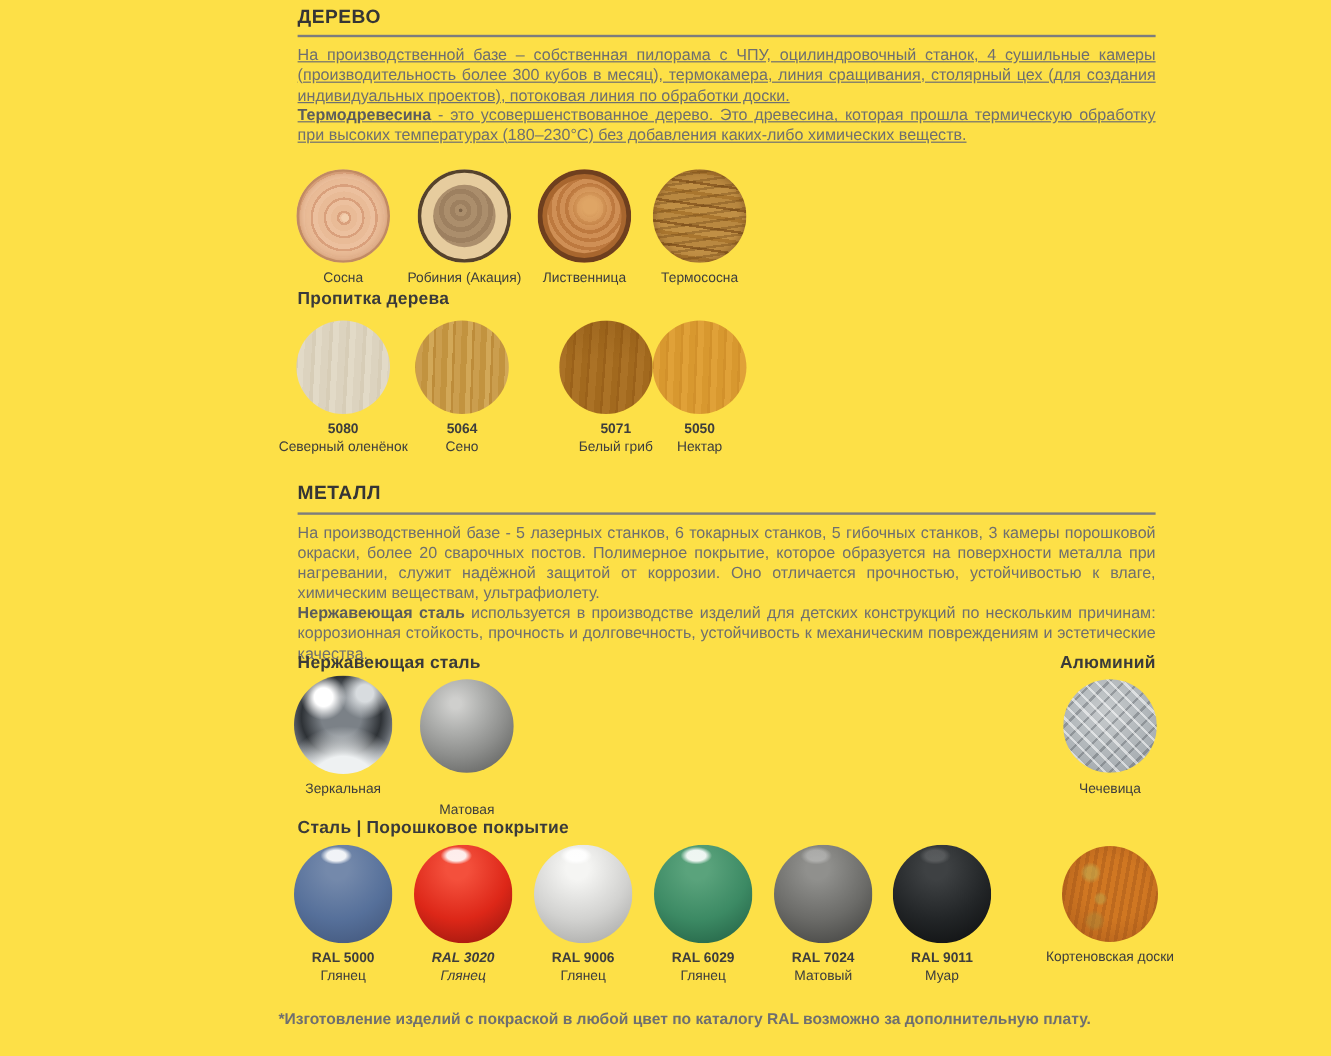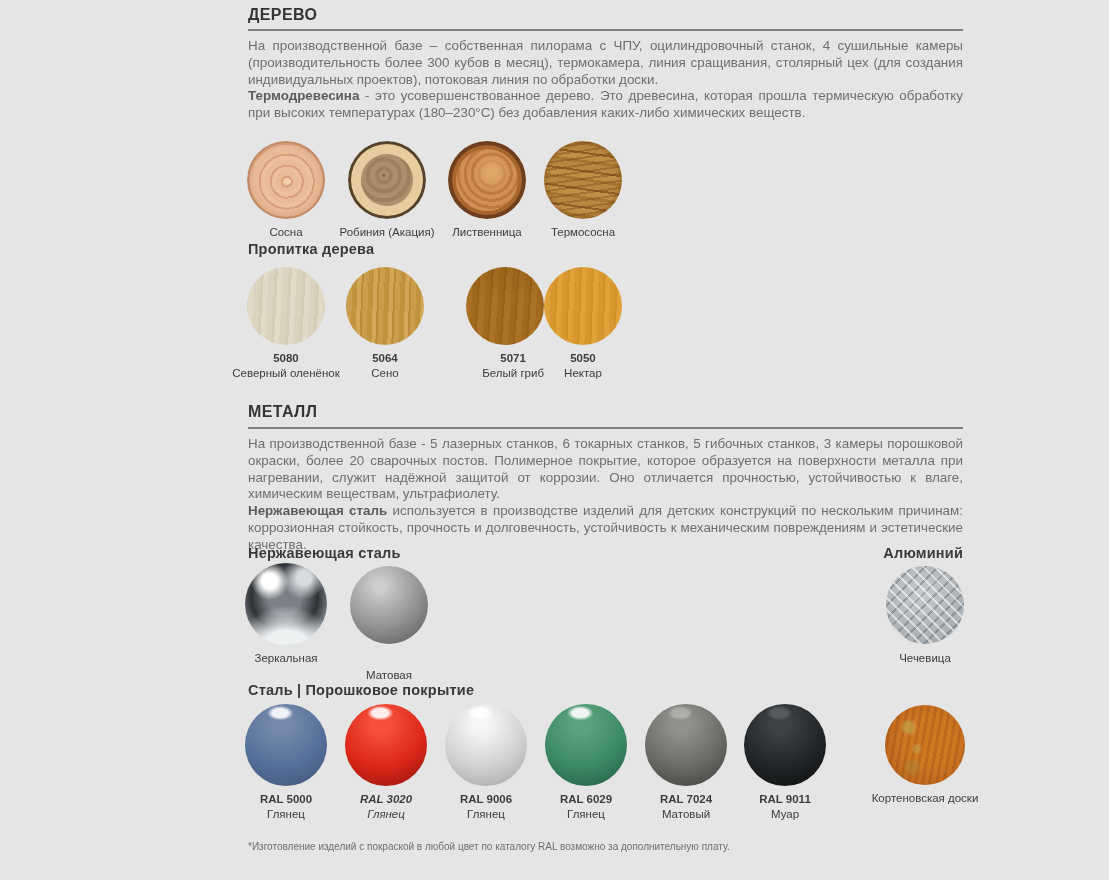--- a/index.html
+++ b/index.html
@@ -1,32 +1,32 @@
 <!DOCTYPE html>
 <html><head>
 <meta charset="utf-8">
 <style>
   * { margin:0; padding:0; box-sizing:border-box; }
   html,body { background:#ffffff; }
   .page {
-    position:relative; width:1109px; height:880px; background:#e5e5e5;
+    position:relative; width:1109px; height:880px; background:#fde047;
     font-family:"Liberation Sans", sans-serif; overflow:hidden;padding-left:25px;
   }
   .abs { position:absolute; }
   .section-title { font-size:16px; font-weight:700; color:#353535; letter-spacing:.4px; }
   .rule { position:absolute; left:248px; width:715px; height:2px; background:#7d7d7d; }
   .bodytext { position:absolute; left:248px; width:715px; font-size:13.4px; line-height:1.25;
     color:#6f6f6f; text-align:justify; }
   .bodytext .lead { font-weight:700; color:#5c5c5c; }
   .subhead { font-size:14.5px; font-weight:600; color:#3a3a3a; letter-spacing:.2px; }
   .fig { position:absolute; display:flex; flex-direction:column; align-items:center; }
   .circle { border-radius:50%; flex:none; }
   .cap { margin-top:6px; font-size:11.5px; line-height:1.28; color:#3d3d3d; text-align:center; }
   .cap-code { font-weight:600; }
-  .footnote { position:absolute; left:248px; font-size:10px; color:#6f6f6f; }
+  .footnote { position:absolute; left:232px; font-size:13px; color:#6f6f6f;font-weight:bold; }
 
   
   .sw-pine {
     background:
       radial-gradient(circle at 52% 52%, #f2cfae 0 5%, rgba(0,0,0,0) 6%),
       repeating-radial-gradient(circle at 51% 52%, #ecc09e 0 4px, #d9a07c 4px 6px, #e9bb97 6px 11px);
     box-shadow: inset 0 0 0 2px #c08a64, inset 0 0 6px 3px #d29b74;
   }
   .sw-robinia {
     background:
@@ -94,21 +94,21 @@
   }
 </style>
 </head>
 <body>
 
 <div class="page">
 
   <div class="abs section-title" style="left:248px; top:6px;">ДЕРЕВО</div>
   <div class="rule" style="top:29px;"></div>
 
-  <div class="bodytext" style="top:38px;">
+  <div class="bodytext" style="top:38px;text-decoration:underline;">
     <p>На производственной базе – собственная пилорама с ЧПУ, оцилиндровочный станок, 4 сушильные камеры (производительность более 300 кубов в месяц), термокамера, линия сращивания, столярный цех (для создания индивидуальных проектов), потоковая линия по обработки доски.</p>
     <p><span class="lead">Термодревесина</span><span> - это усовершенствованное дерево. Это древесина, которая прошла термическую обработку при высоких температурах (180–230°C) без добавления каких-либо химических веществ.</span></p>
   </div>
 
   <figure class="fig" style="left:226px; top:141px; width:120px;">
     <div class="circle sw-pine" style="width:78px;height:78px;"></div>
     <figcaption class="cap">Сосна</figcaption>
   </figure>
   <figure class="fig" style="left:327px; top:141px; width:120px;">
     <div class="circle sw-robinia" style="width:78px;height:78px;"></div>

